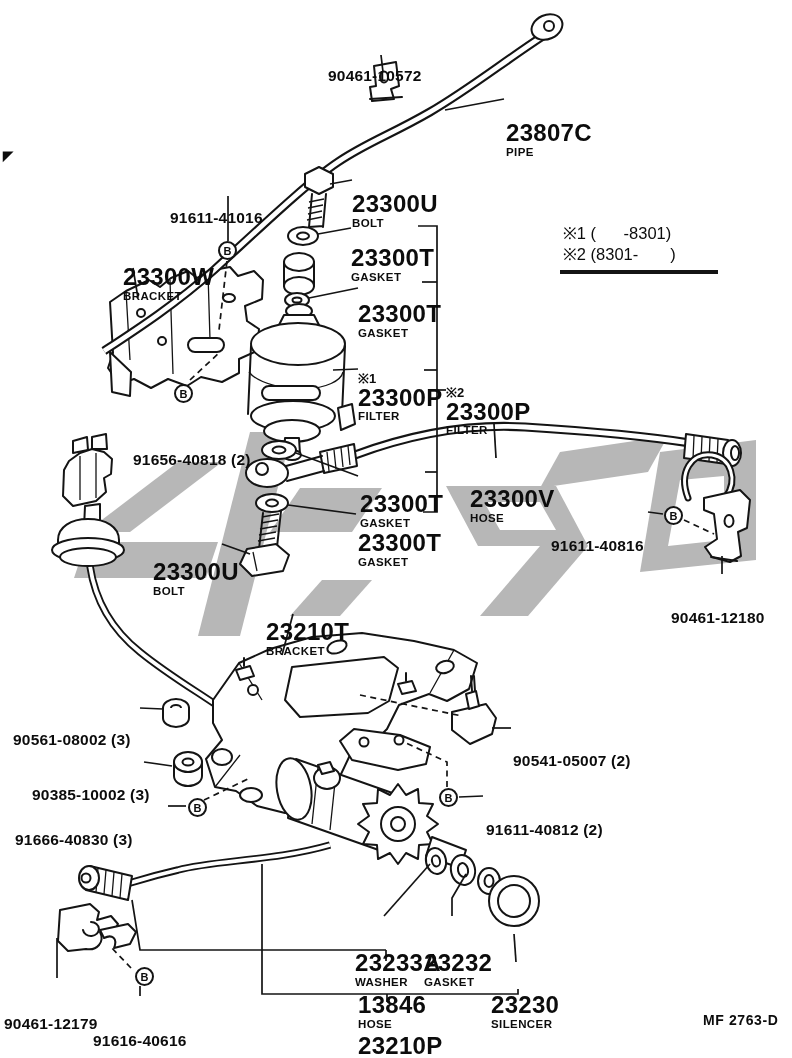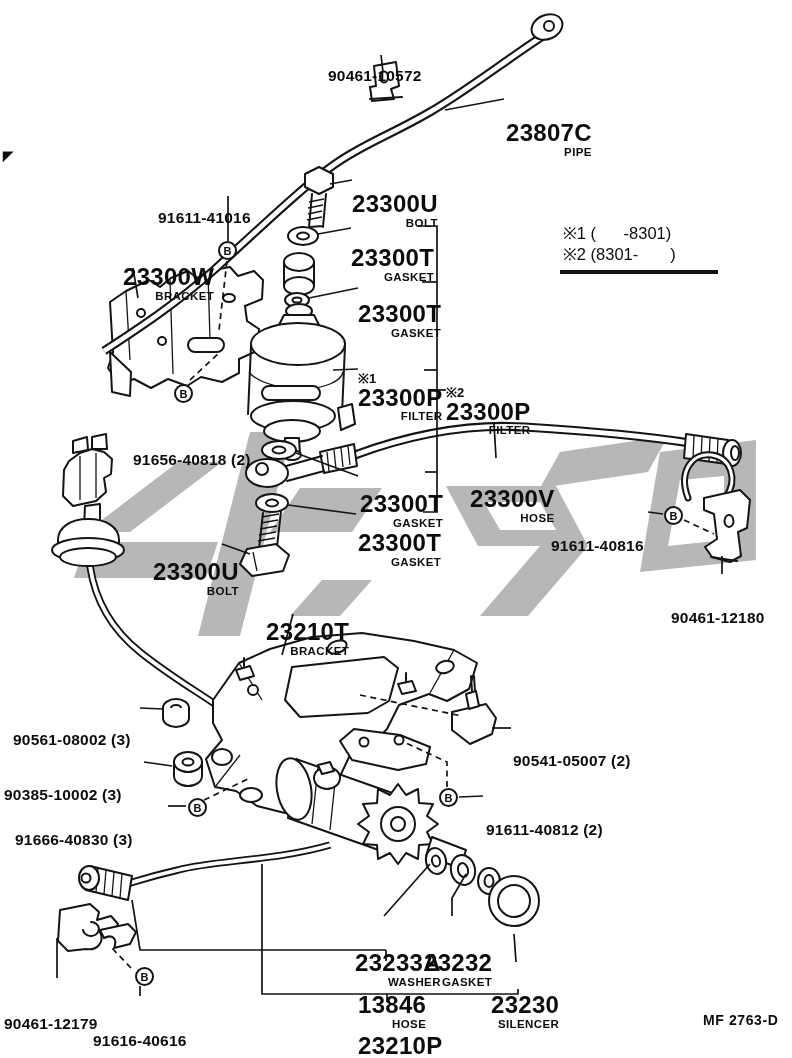--- a/index.html
+++ b/index.html
@@ -14,21 +14,21 @@
   .po2{stroke:#141414;stroke-width:7.5;fill:none;}
   .pi2{stroke:#ffffff;stroke-width:3.8;fill:none;}
   .ld {stroke:#141414;stroke-width:1.7;fill:none;}
   .ldd{stroke:#141414;stroke-width:1.7;fill:none;stroke-dasharray:6 4.5;}
   .wm {fill:#b7b7b7;}
   .wmw{fill:#ffffff;}
   .lbl{position:absolute;font-weight:700;line-height:1.04;white-space:nowrap;margin-top:32px;}
   .pn {font-size:15.5px;letter-spacing:.2px;}
   .lg .pn{font-size:24px;letter-spacing:.3px;}
   .pre{font-size:13px;}
-  .sub{font-size:11.5px;letter-spacing:.4px;margin-top:1px;text-align:right;}
+  .sub{font-size:11.5px;letter-spacing:.4px;margin-top:1px;}
   .bmark{position:absolute;width:19px;height:19px;border:2.2px solid #141414;border-radius:50%;
          display:flex;align-items:center;justify-content:center;font-size:11px;font-weight:700;
          box-sizing:border-box;background:#fff;z-index:5;}
   .legend{position:absolute;left:563px;top:223px;font-size:16.5px;font-weight:400;
           white-space:pre;line-height:21px;}
   .legend-underline{position:absolute;left:560px;top:270px;width:158px;height:4px;background:#141414;}
   .mf{position:absolute;left:692px;top:1012px;font-size:14px;font-weight:700;letter-spacing:.6px;margin-left:11px;}
   .arrowglyph{position:absolute;left:3px;top:148px;font-size:13px;font-weight:700;}
 </style>
 </head>
@@ -254,21 +254,21 @@
 <div class="lbl lg" style="left:506px;top:89px">
     <div class="pn">23807C</div>
     <div class="sub">PIPE</div>
   </div>
 
 <div class="lbl lg" style="left:352px;top:160px">
     <div class="pn">23300U</div>
     <div class="sub">BOLT</div>
   </div>
 
-<div class="lbl" style="left:158px;top:178px">
+<div class="lbl" style="left:170px;top:178px">
     <div class="pn">91611-41016</div>
   </div>
 
 <div class="lbl lg" style="left:123px;top:233px">
     <div class="pn">23300W</div>
     <div class="sub">BRACKET</div>
   </div>
 
 <div class="lbl lg" style="left:351px;top:214px">
     <div class="pn">23300T</div>
@@ -330,21 +330,21 @@
   </div>
 
 <div class="lbl" style="left:13px;top:700px">
     <div class="pn">90561-08002 (3)</div>
   </div>
 
 <div class="lbl" style="left:513px;top:721px">
     <div class="pn">90541-05007 (2)</div>
   </div>
 
-<div class="lbl" style="left:4px;top:755px">
+<div class="lbl" style="left:32px;top:755px">
     <div class="pn">90385-10002 (3)</div>
   </div>
 
 <div class="lbl" style="left:15px;top:800px">
     <div class="pn">91666-40830 (3)</div>
   </div>
 
 <div class="lbl" style="left:486px;top:790px">
     <div class="pn">91611-40812 (2)</div>
   </div>

